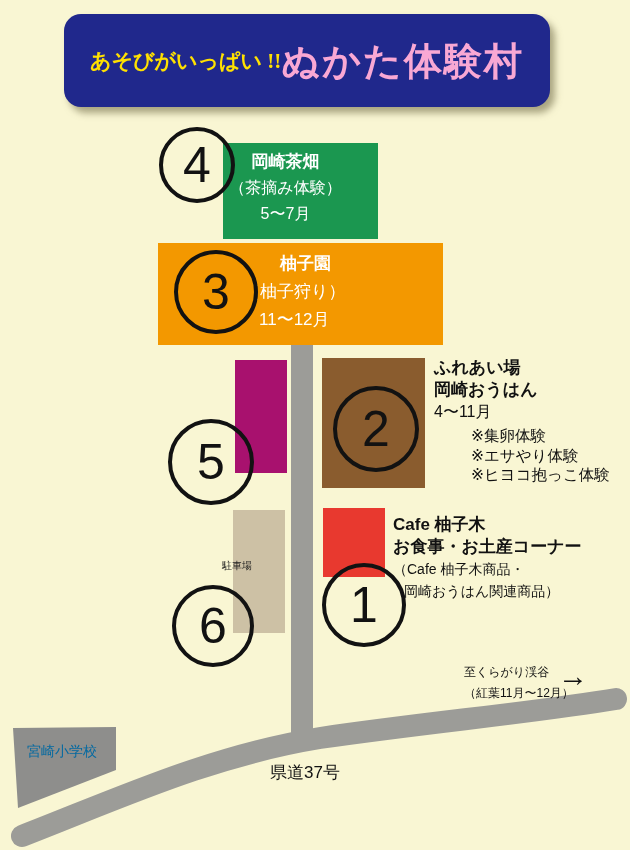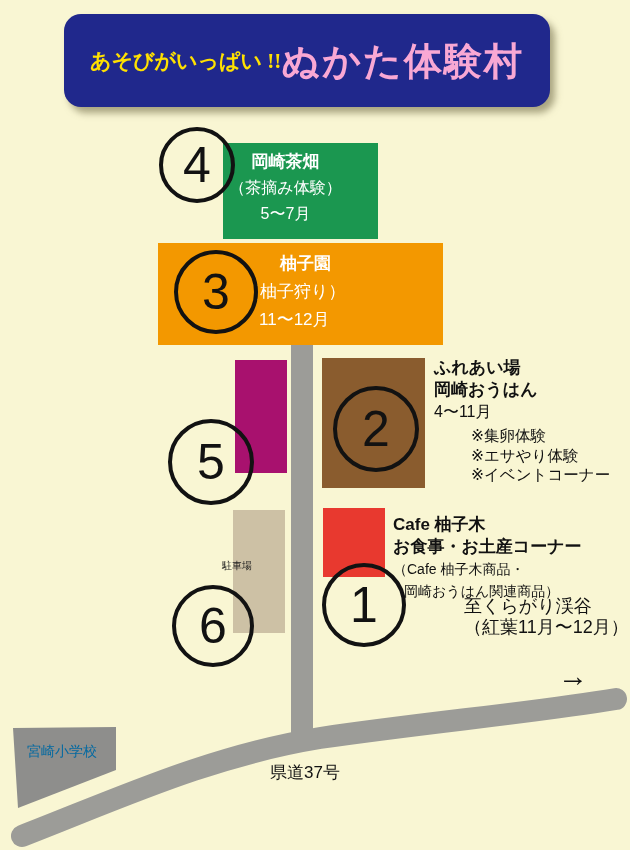--- a/index.html
+++ b/index.html
@@ -57,21 +57,21 @@
 
   .event-text{left:38px;top:370px;line-height:20.8px;font-size:16px;}
   .event-text .hd{font-size:17px;}
   .event-text .indent{padding-left:15px;}
 
   .cafe-text{left:393px;top:514px;line-height:22px;}
   .cafe-text .note{font-size:14px;}
   .cafe-text .indent{padding-left:11px;}
 
   .parking-label{left:222px;top:559px;font-size:10px;z-index:4;color:#1c1c1c;}
-  .dest-text{left:464px;top:596px;line-height:21px;font-size:18px;}
+  .dest-text{left:464px;top:662px;line-height:21px;font-size:12px;}
   .arrow-glyph{left:558px;top:661px;font-size:30px;font-weight:bold;z-index:4;line-height:30px;}
   .road-label{left:270px;top:761px;font-size:17px;z-index:4;}
   .school-label{left:27px;top:743px;font-size:14px;z-index:4;color:#0369a1;}
 </style>
 </head>
 <body>
 
 <div class="canvas" style="background-color: rgb(249, 246, 211);">
 
   <svg class="map-layer" width="630" height="850" viewBox="0 0 630 850">
@@ -105,21 +105,21 @@
   </div>
 
   <div class="txt fureai-text">
     <div class="b">ふれあい場</div>
     <div class="b">岡崎おうはん</div>
     <div>4〜11月</div>
   </div>
   <div class="txt fureai-acts">
     <div>※集卵体験</div>
     <div>※エサやり体験</div>
-    <div>※イベントコーナー</div>
+    <div>※ヒヨコ抱っこ体験</div>
   </div>
 
 
   <div class="txt cafe-text">
     <div class="b">Cafe 柚子木</div>
     <div class="b">お食事・お土産コーナー</div>
     <div class="note">（Cafe 柚子木商品・</div>
     <div class="note indent">岡崎おうはん関連商品）</div>
   </div>
 

